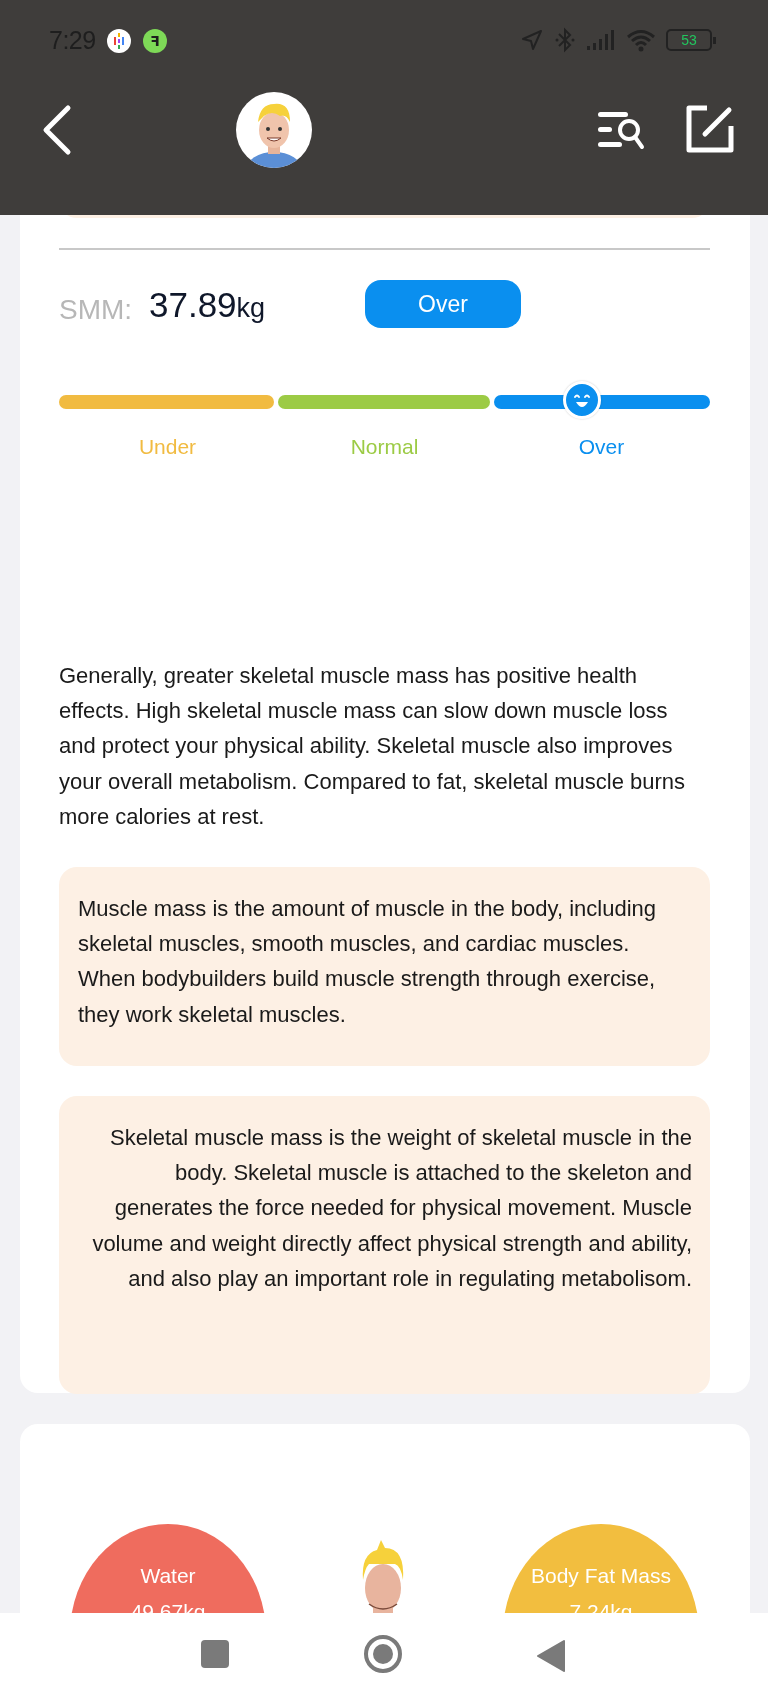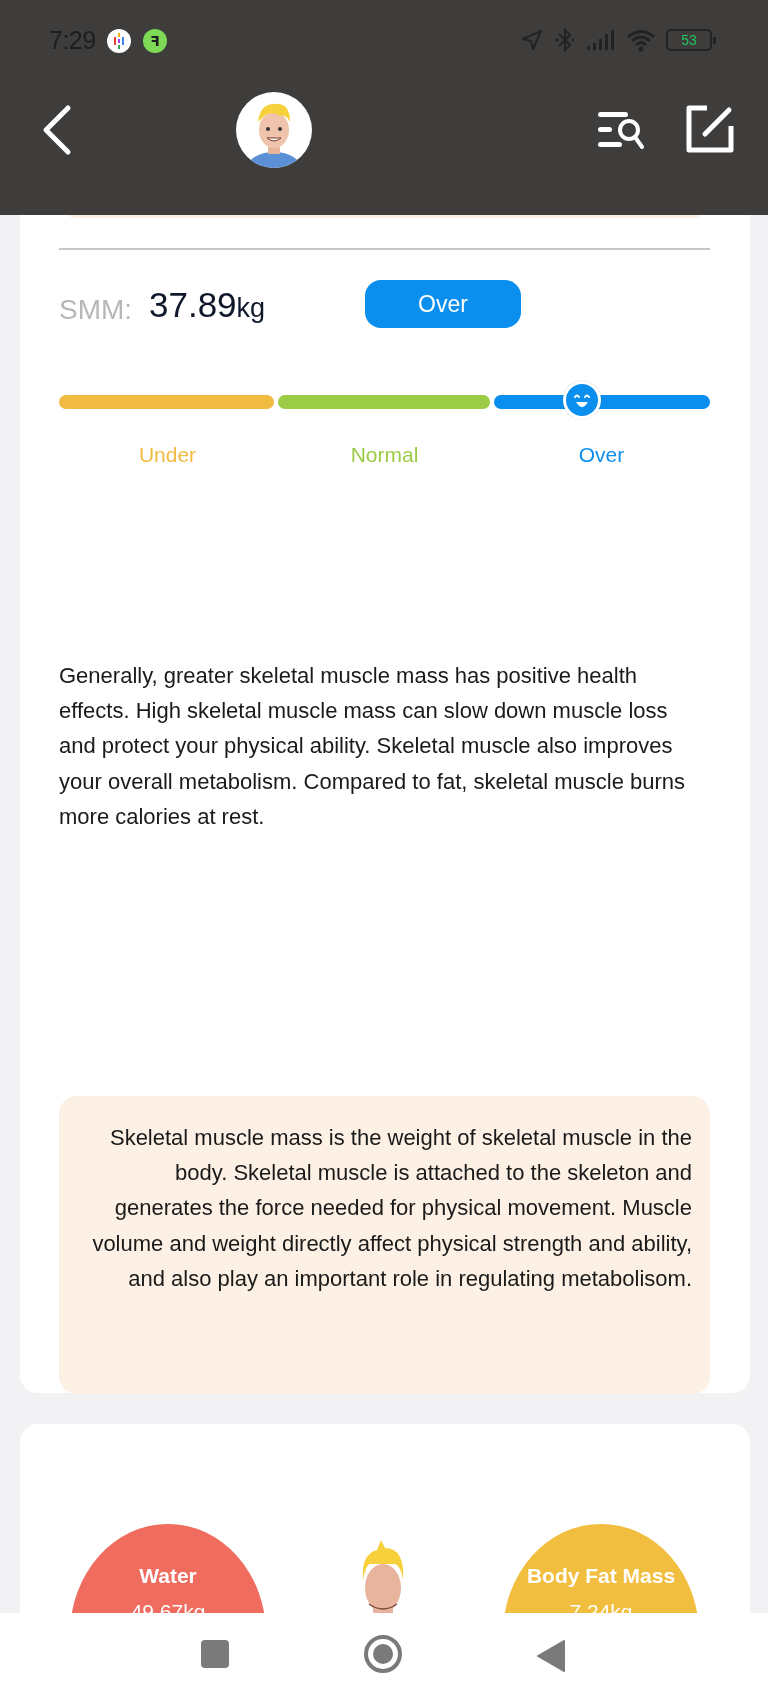--- a/index.html
+++ b/index.html
@@ -69,21 +69,21 @@
 
   .thresholds { position: absolute; left: 39px; top: 215px; width: 651px; height: 30px; }
   .thresh { position: absolute; top: 0; font-size: 21px; color: #bdbdbd; }
 
   .range-bar { position: absolute; left: 39px; top: 255px; width: 651px; height: 14px; }
   .seg { position: absolute; top: 0; height: 14px; border-radius: 7px; }
   .indicator {
     position: absolute; top: -14px; width: 38px; height: 38px; border-radius: 50%;
     background: #0a8fef; border: 3px solid #fff; box-shadow: 0 0 2px rgba(0,0,0,0.2);
   }
-  .range-labels { position: absolute; left: 39px; top: 295px; width: 651px; height: 30px; margin-top: 8px; }
+  .range-labels { position: absolute; left: 39px; top: 295px; width: 651px; height: 30px; }
   .range-label { position: absolute; top: 0; width: 217px; text-align: center; font-size: 21px; }
 
   .metrics-table {
     position: absolute; left: 39px; top: 355px; width: 651px; border-collapse: collapse;
   }
   .metrics-table td { border: 2px solid #7a7a7a; height: 68px; text-align: center; }
   .metrics-table td.k { width: 368px; font-size: 22px; color: #9a9a9a; }
   .metrics-table td.v { font-size: 29px; color: #111; }
 
   .para {
@@ -94,21 +94,21 @@
     padding: 24px 18px 0 19px; font-size: 22px; line-height: 35.2px; color: #1a1a1a;
   }
   .info-box.one { top: 727px; height: 199px; }
   .info-box.two { top: 956px; height: 298px; text-align: right; }
 
   .comp-title { position: absolute; left: 39px; top: 30px; font-size: 25px; color: #c2c2c2; }
   .dome {
     position: absolute; top: 100px; width: 196px; height: 200px; border-radius: 98px 98px 0 0 / 110px 110px 0 0;
     color: #fff; text-align: center;
   }
-  .dome .t { margin-top: 40px; font-size: 21px; font-weight: bold; }
+  .dome .t { margin-top: 40px; font-size: 21px; }
   .dome .v { margin-top: 12px; font-size: 21px; }
   .figure { position: absolute; left: 305px; top: 110px; width: 116px; height: 120px; }
 
   
   .sysnav {
     position: absolute; left: 0; top: 1613px; width: 768px; height: 93px; background: #fff; z-index: 10;
   }
   .sys-btn { position: absolute; top: 26px; }
 </style>
 </head>
@@ -214,20 +214,21 @@
 
   <div class="range-labels">
     <span class="range-label" style="left:0;color:#f1bb41;">Under</span>
     <span class="range-label" style="left:217px;color:#9ccb45;">Normal</span>
     <span class="range-label" style="left:434px;color:#0a8fef;">Over</span>
   </div>
 
 
   <p class="para">Generally, greater skeletal muscle mass has positive health effects. High skeletal muscle mass can slow down muscle loss and protect your physical ability. Skeletal muscle also improves your overall metabolism. Compared to fat, skeletal muscle burns more calories at rest.</p>
 
+  <div class="info-box one">Muscle mass is the amount of muscle in the body, including skeletal muscles, smooth muscles, and cardiac muscles. When bodybuilders build muscle strength through exercise, they work skeletal muscles.</div>
   <div class="info-box two">Skeletal muscle mass is the weight of skeletal muscle in the body. Skeletal muscle is attached to the skeleton and generates the force needed for physical movement. Muscle volume and weight directly affect physical strength and ability, and also play an important role in regulating metabolisom.</div>
 </div>
 
 <div class="card comp">
   <div class="dome" style="left:50px;background:#ef6c5e;">
     <div class="t">Water</div>
     <div class="v">49.67kg</div>
   </div>
   <div class="figure">
     <svg width="116" height="120" viewBox="0 0 116 120">

